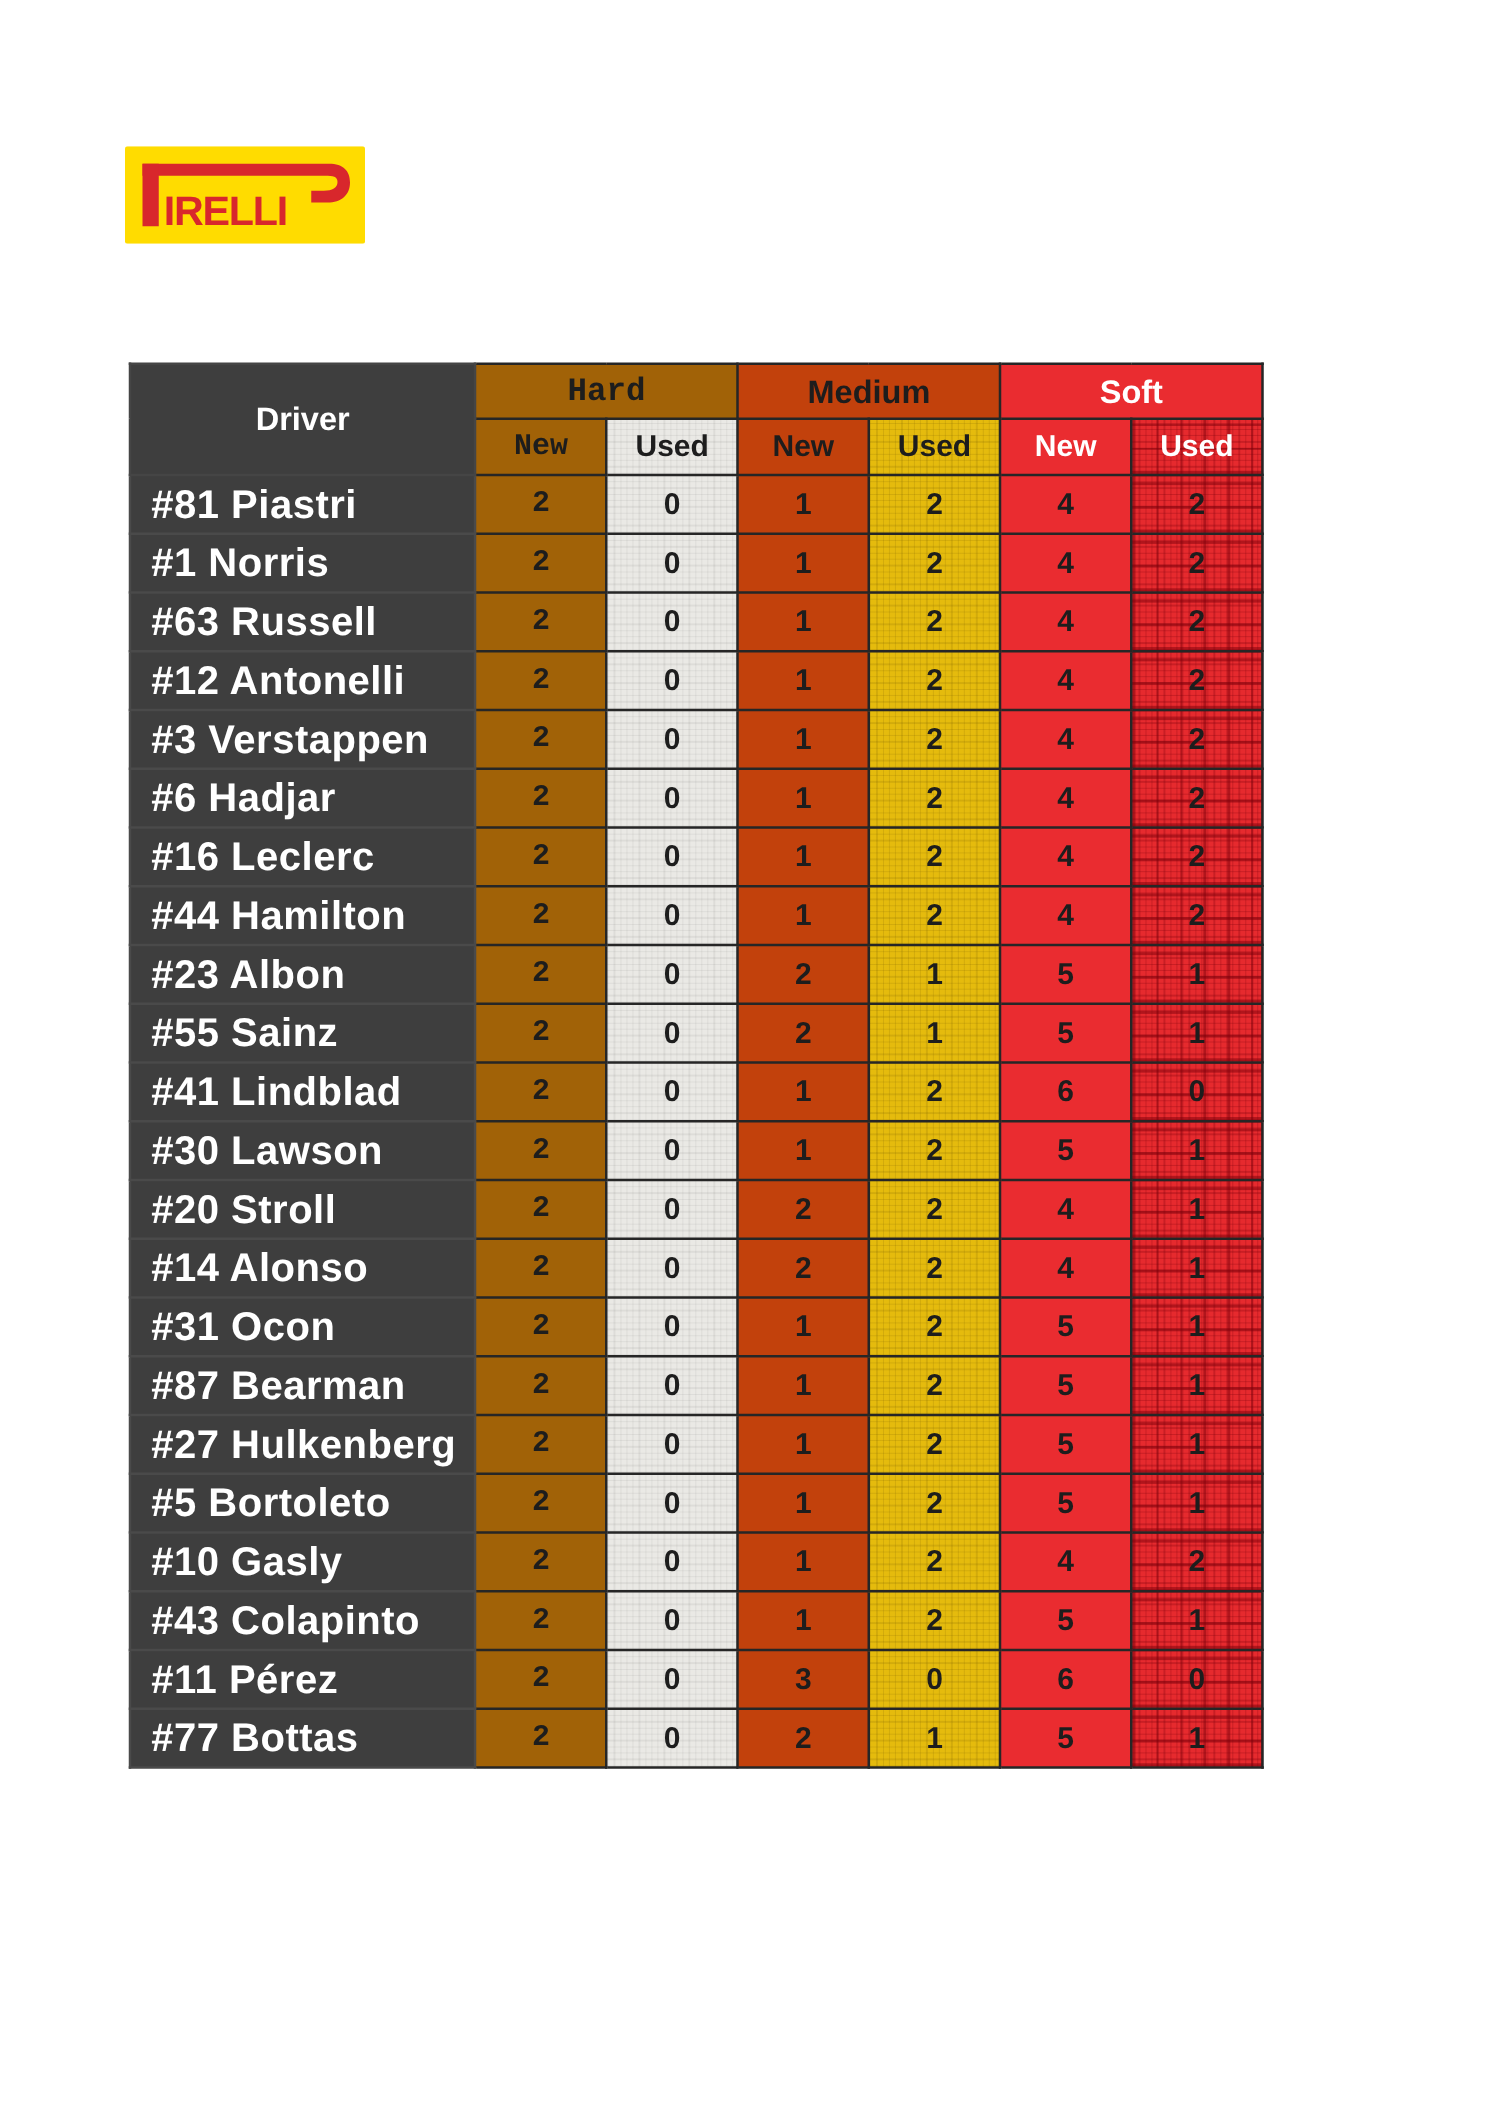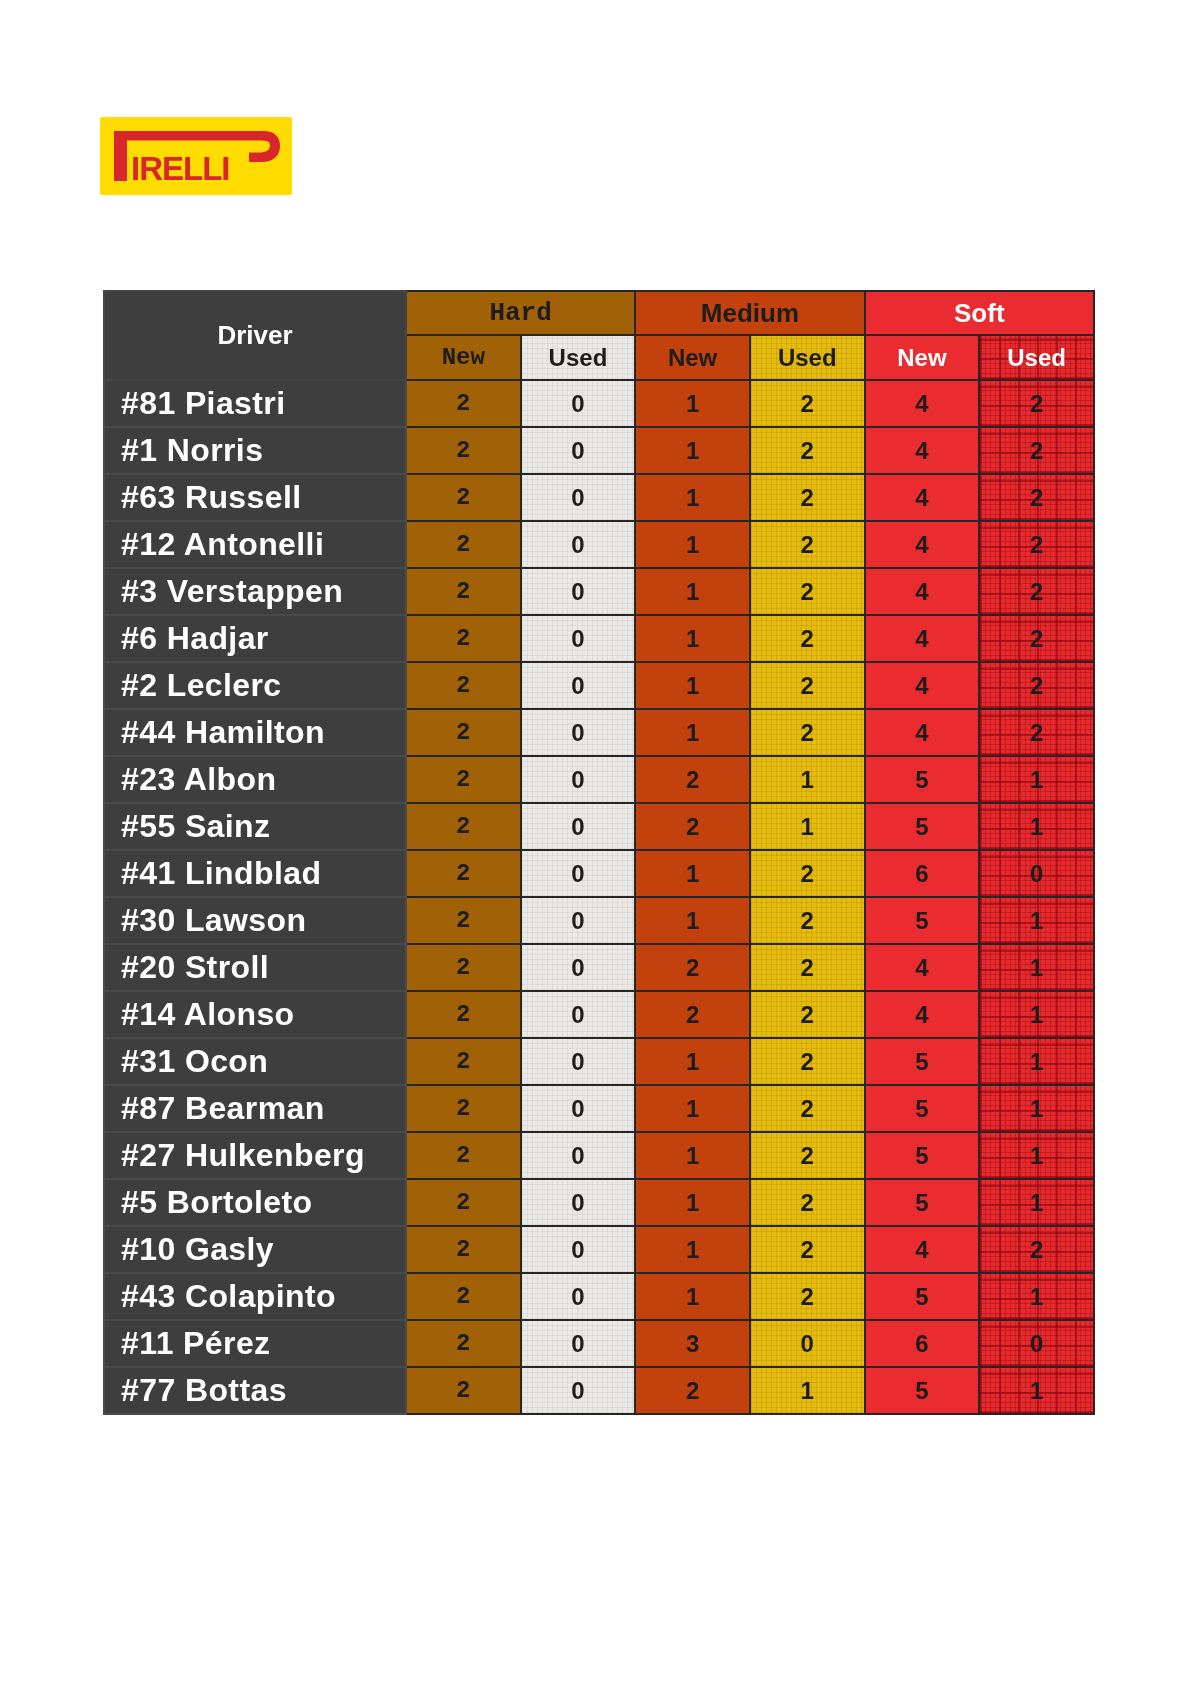--- a/index.html
+++ b/index.html
@@ -16,21 +16,21 @@
   .logo { position:absolute; left:100px; top:117px; width:192px; height:78px; }
   .page-title {
     position:absolute; left:336px; top:140px;
     font-size:27px; font-weight:bold; color:#3b3b3b; letter-spacing:0.2px;
     white-space:nowrap;
   }
 
   
   .tyre-table {
     position:absolute; left:103px; top:290px;
-    width:992px;
+    width:908px;
     border-collapse:collapse; table-layout:fixed;
   }
   .tyre-table col.c-driver { width:30.5%; }
   .tyre-table col.c-val    { width:11.583%; }
 
   .tyre-table th, .tyre-table td { padding:0; border:2px solid #262626; }
 
   
   th.drvh {
     background:#3E3E3E; color:#ffffff;
@@ -161,21 +161,21 @@
     <tr>
       <td class="drv">#6 Hadjar</td>
       <td class="bg-hn">2</td>
       <td class="bg-hu">0</td>
       <td class="bg-mn">1</td>
       <td class="bg-mu">2</td>
       <td class="bg-sn">4</td>
       <td class="bg-su">2</td>
     </tr>
     <tr>
-      <td class="drv">#2 Leclerc</td>
+      <td class="drv">#16 Leclerc</td>
       <td class="bg-hn">2</td>
       <td class="bg-hu">0</td>
       <td class="bg-mn">1</td>
       <td class="bg-mu">2</td>
       <td class="bg-sn">4</td>
       <td class="bg-su">2</td>
     </tr>
     <tr>
       <td class="drv">#44 Hamilton</td>
       <td class="bg-hn">2</td>

